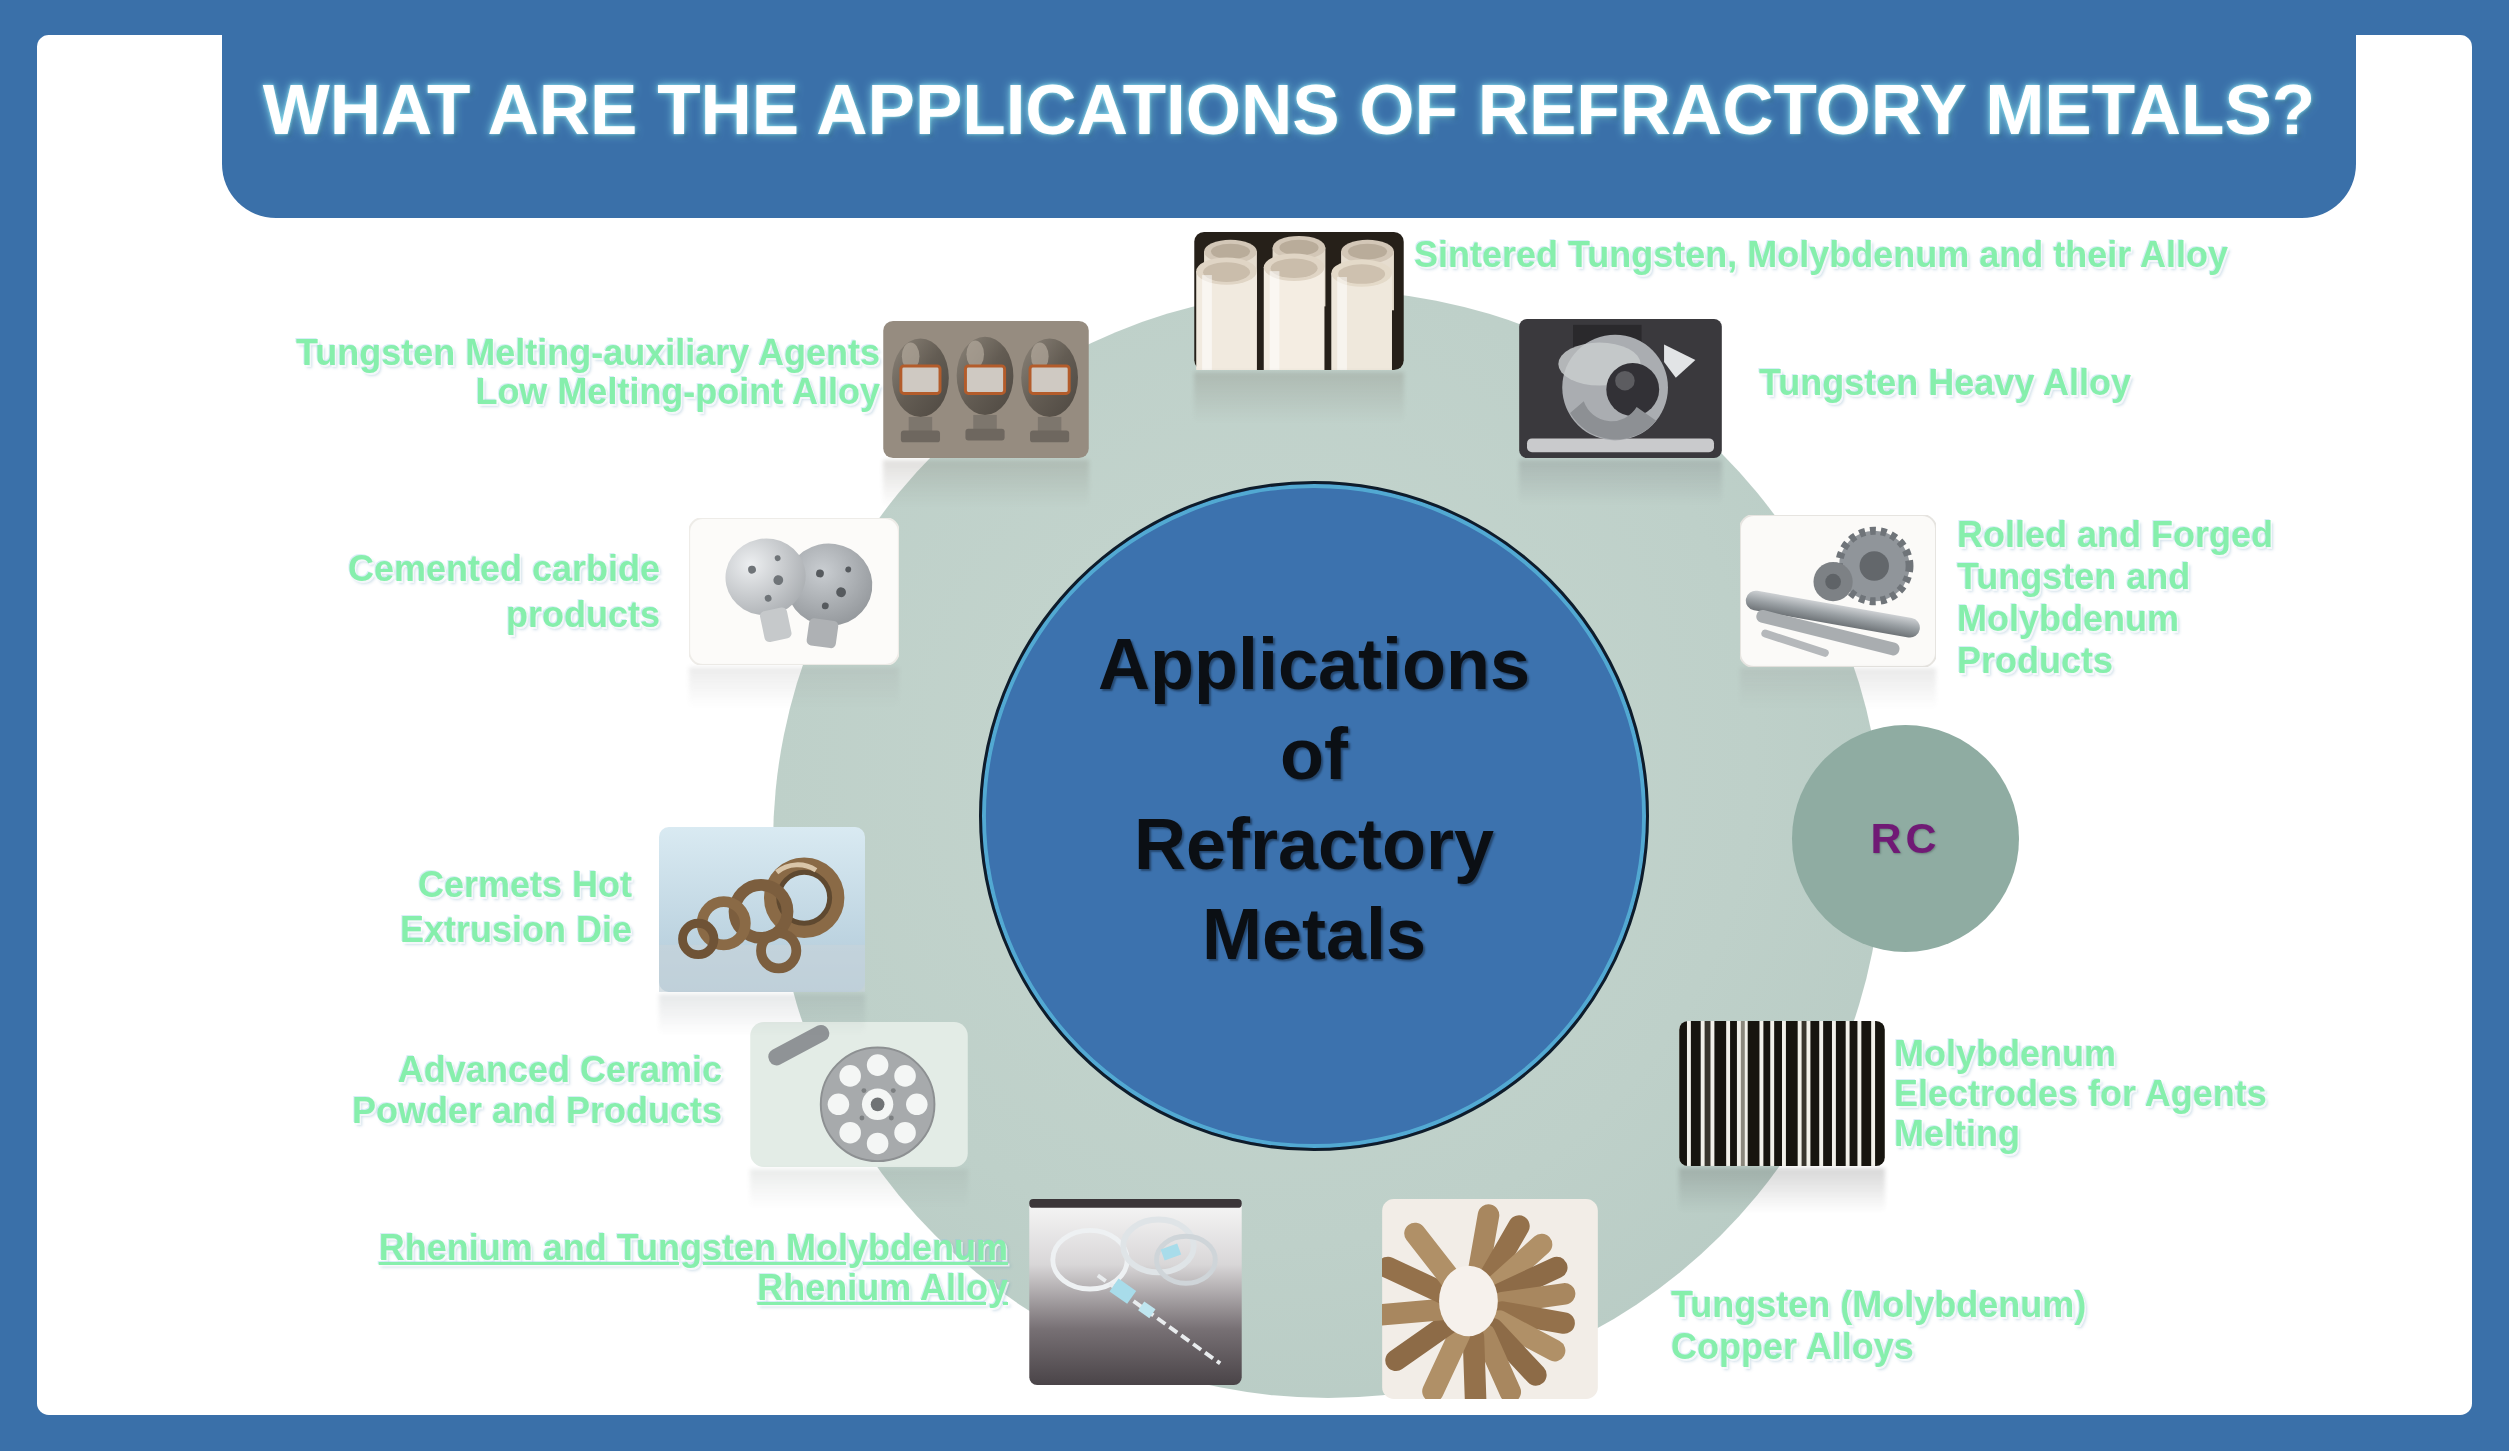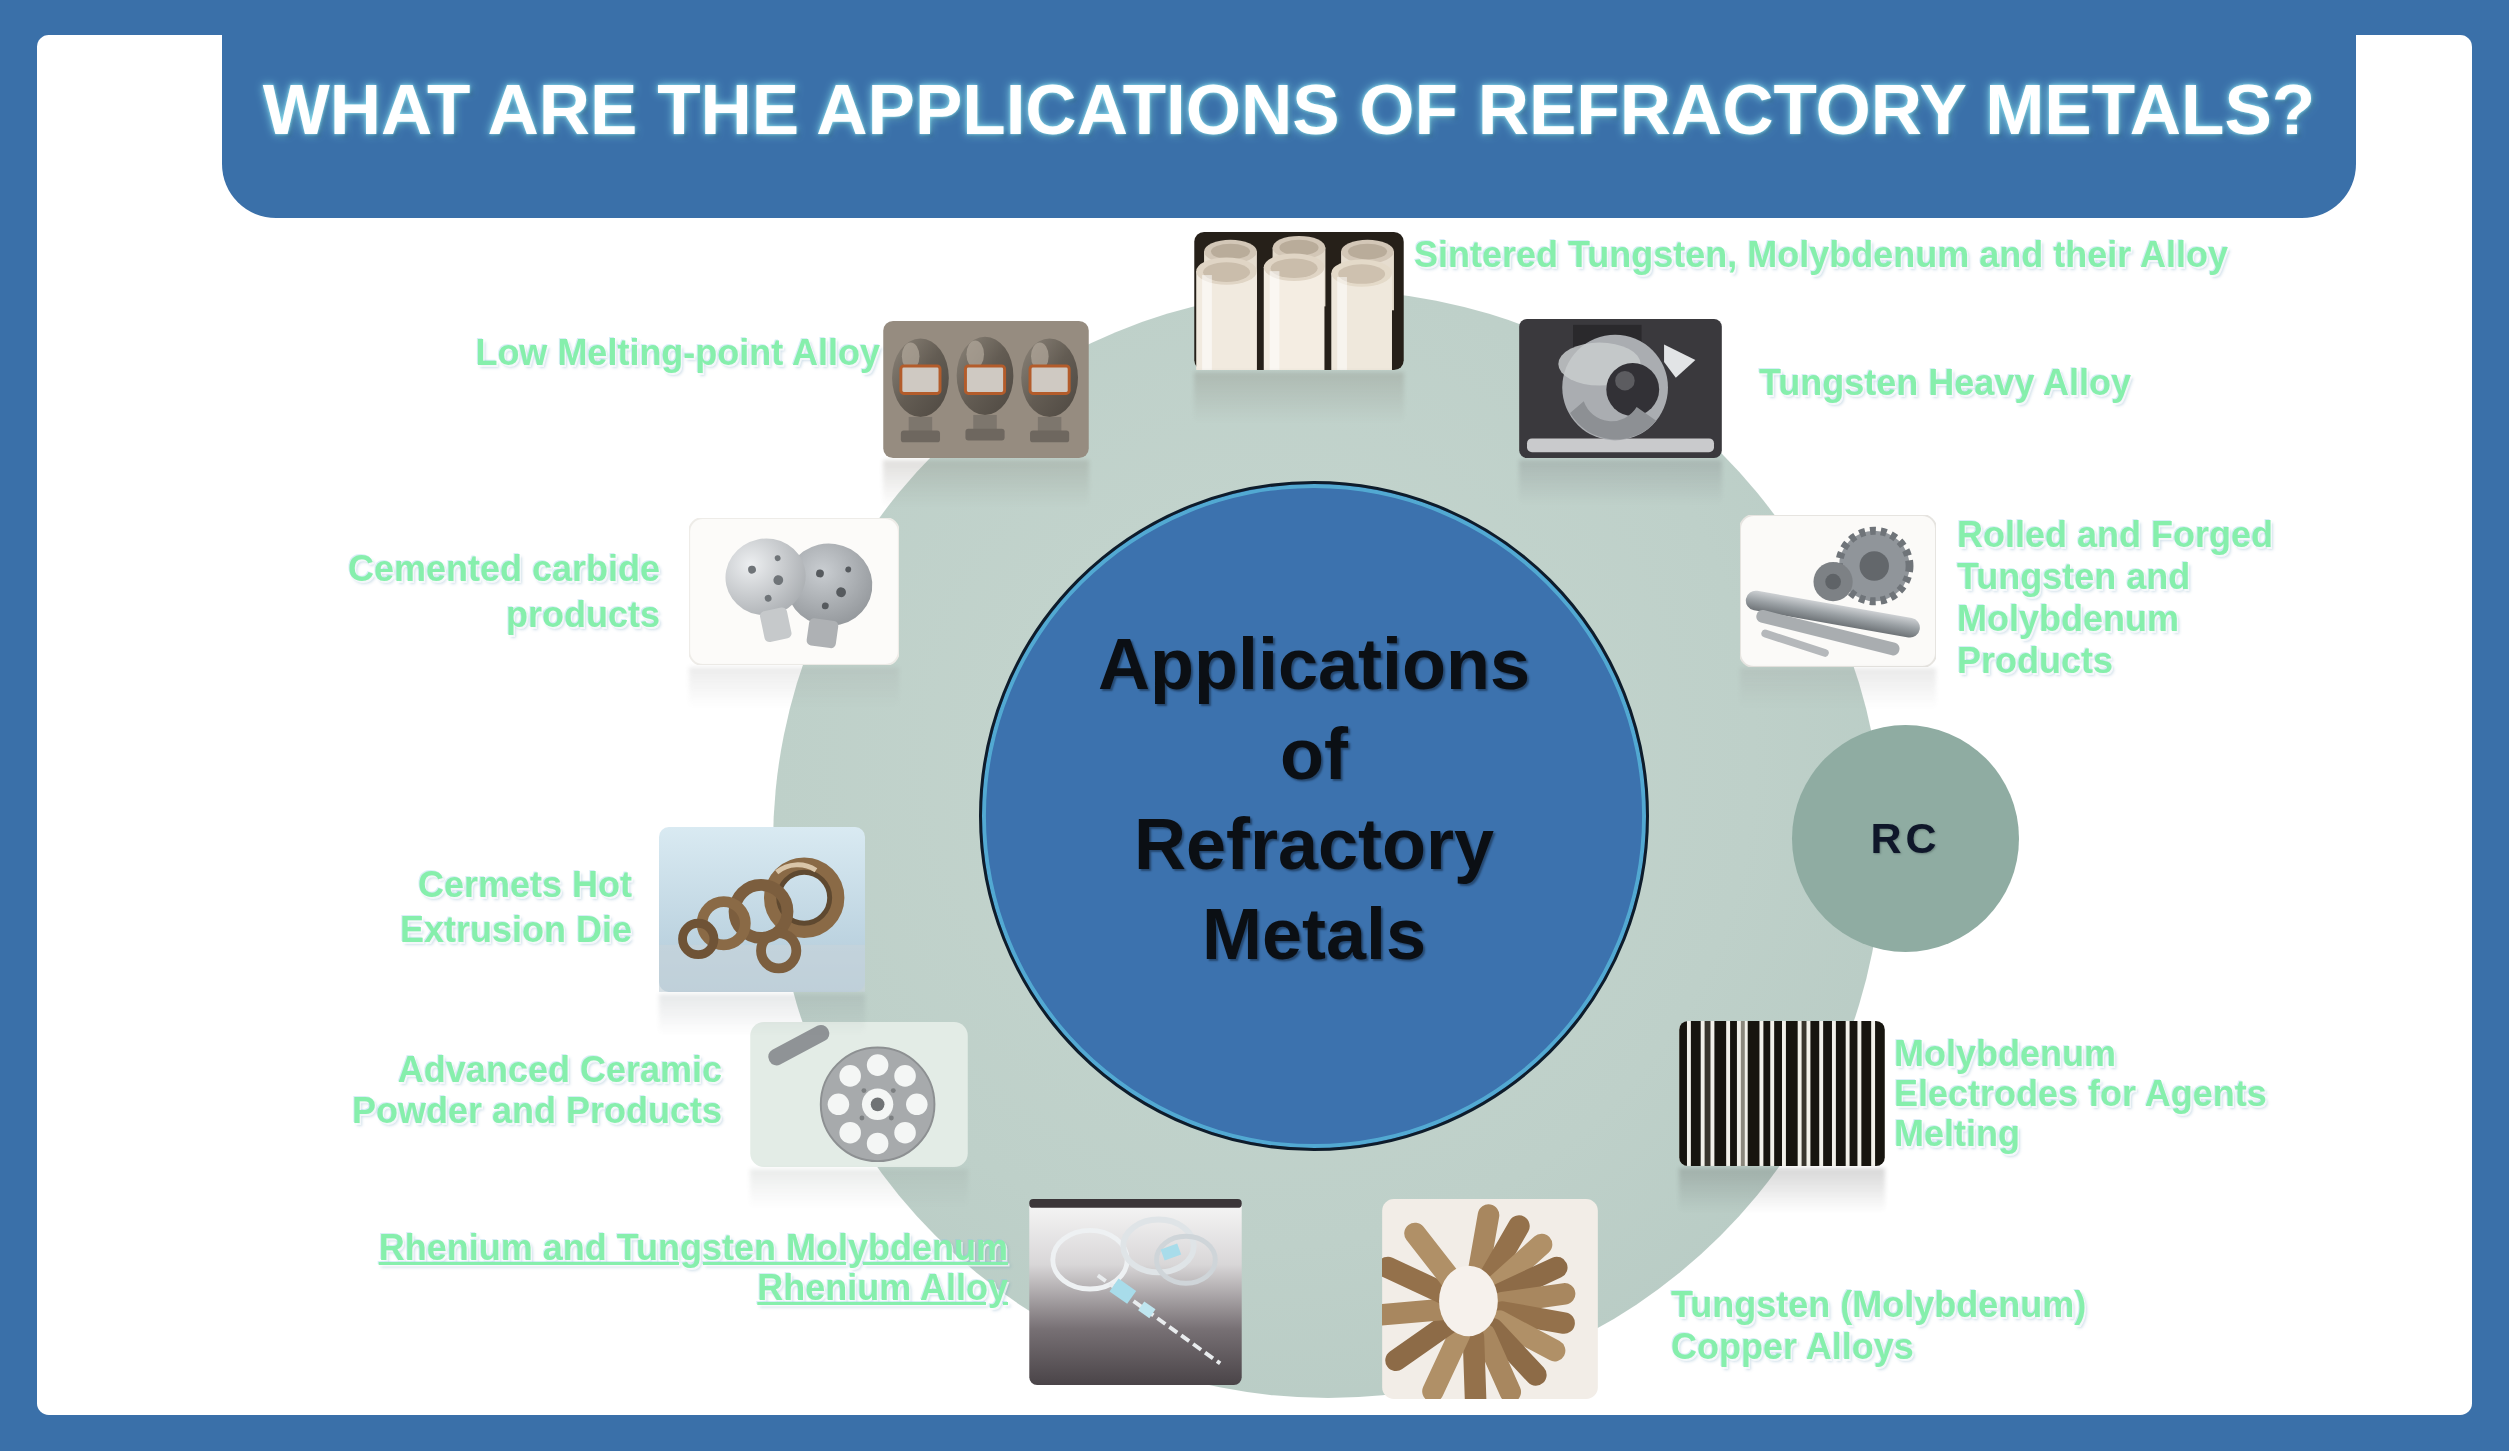--- a/index.html
+++ b/index.html
@@ -6,21 +6,21 @@
   body{width:2509px;height:1452px;overflow:hidden;font-family:"Liberation Sans",sans-serif;}
   .canvas{position:relative;width:2509px;height:1452px;background:#3a70a9;}
   .content{position:absolute;left:37px;top:35px;width:2435px;height:1380px;background:#ffffff;border-radius:11.8px;}
   .banner{position:absolute;left:222px;top:0;width:2134px;height:218px;background:#3a70a9;border-radius:0 0 54px 54px;display:flex;align-items:center;justify-content:center;}
   .title{color:#ffffff;font-size:71px;font-weight:700;letter-spacing:0px;white-space:nowrap;
          text-shadow:0 0 9.8px rgba(140,225,240,.95),0 0 2.9px rgba(140,225,240,.9),2.9px 2.9px 3.9px rgba(15,55,90,.4);}
   .big-circle{position:absolute;left:773px;top:290px;width:1110px;height:1108px;border-radius:50%;
          background:radial-gradient(circle at 44% 42%,#c6d6cf 0%,#bed0c9 55%,#b4c8c1 100%);}
   .rc-circle{position:absolute;left:1792px;top:725px;width:227px;height:227px;border-radius:50%;background:#8faca2;
          display:flex;align-items:center;justify-content:center;}
-  .rc-text{color:#0f172a;font-size:43px;font-weight:700;letter-spacing:3.9px;text-shadow:1px 1px 2px rgba(70,90,85,.5);}
+  .rc-text{color:#701a75;font-size:43px;font-weight:700;letter-spacing:3.9px;text-shadow:1px 1px 2px rgba(70,90,85,.5);}
   .center-circle{position:absolute;left:979px;top:481px;width:670px;height:670px;border-radius:50%;
          background:#3c72ae;border:3.9px solid #0e1c2b;box-sizing:border-box;
          box-shadow:inset 0 0 0 3.9px rgba(100,215,240,.55);}
   .center-text{position:absolute;left:0;top:135px;width:100%;text-align:center;color:#0b0f14;
          font-size:72px;font-weight:700;line-height:90px;text-shadow:2px 2px 2px rgba(8,20,35,.45);}
   .label{position:absolute;color:#86efac;font-size:36px;font-weight:700;line-height:41px;white-space:nowrap;
          text-shadow:1.5px 1.5px 0 rgba(255,255,255,.7),-1px -1px 0 rgba(130,200,230,.30),2.5px 2.5px 2.9px rgba(70,130,170,.25);}
   .r{text-align:right;}
   .img{position:absolute;}
   .img svg{display:block;}
@@ -381,20 +381,21 @@
     <div>Cermets Hot</div>
     <div>Extrusion Die</div>
   </div>
 
   <div class="label r" style="left:333px;top:546px;width:327px;line-height:46px;">
     <div>Cemented carbide</div>
     <div>products</div>
   </div>
 
   <div class="label r" style="left:294px;top:333px;width:586px;line-height:39px;">
+    <div>Tungsten Melting-auxiliary Agents</div>
     <div>Low Melting-point Alloy</div>
   </div>
 
   <div class="rc-circle">
     <div class="rc-text">RC</div>
   </div>
 
   <div class="center-circle">
     <div class="center-text">
       <div>Applications</div>

